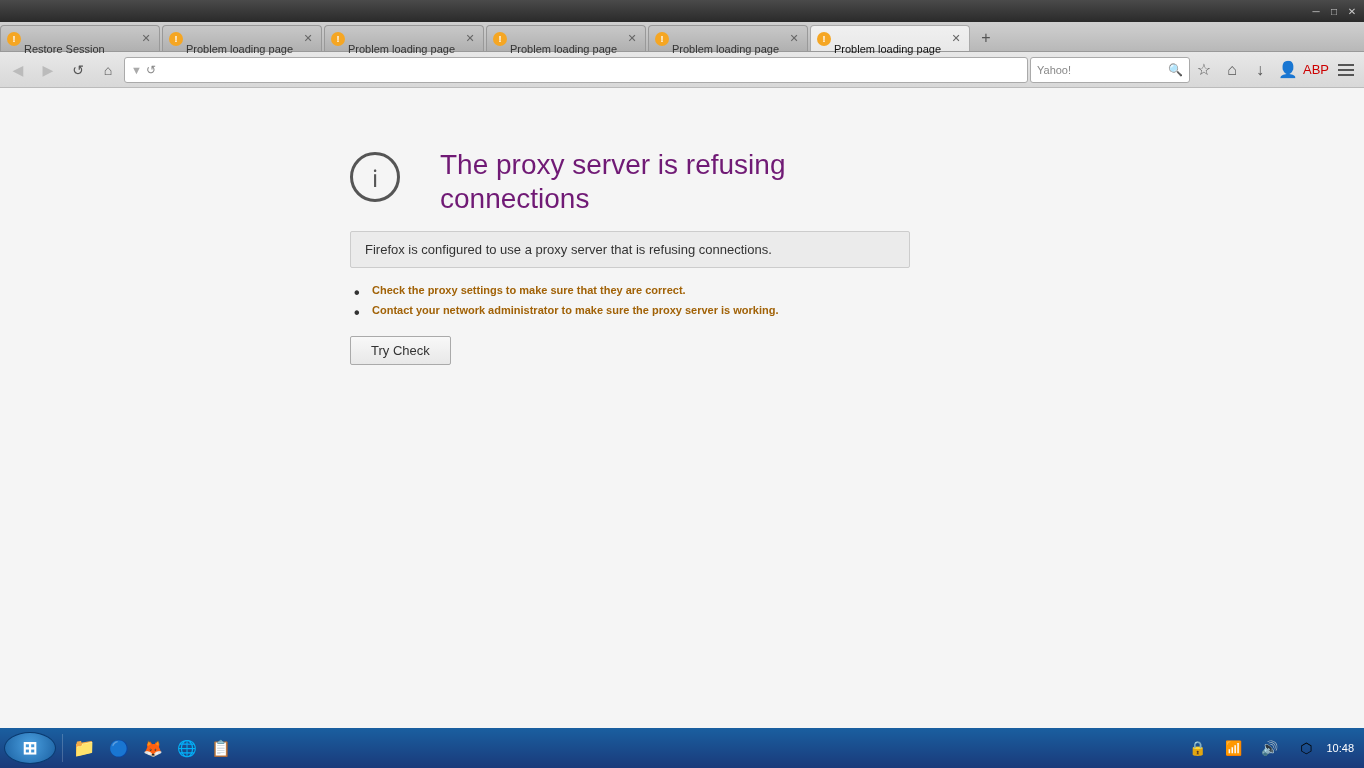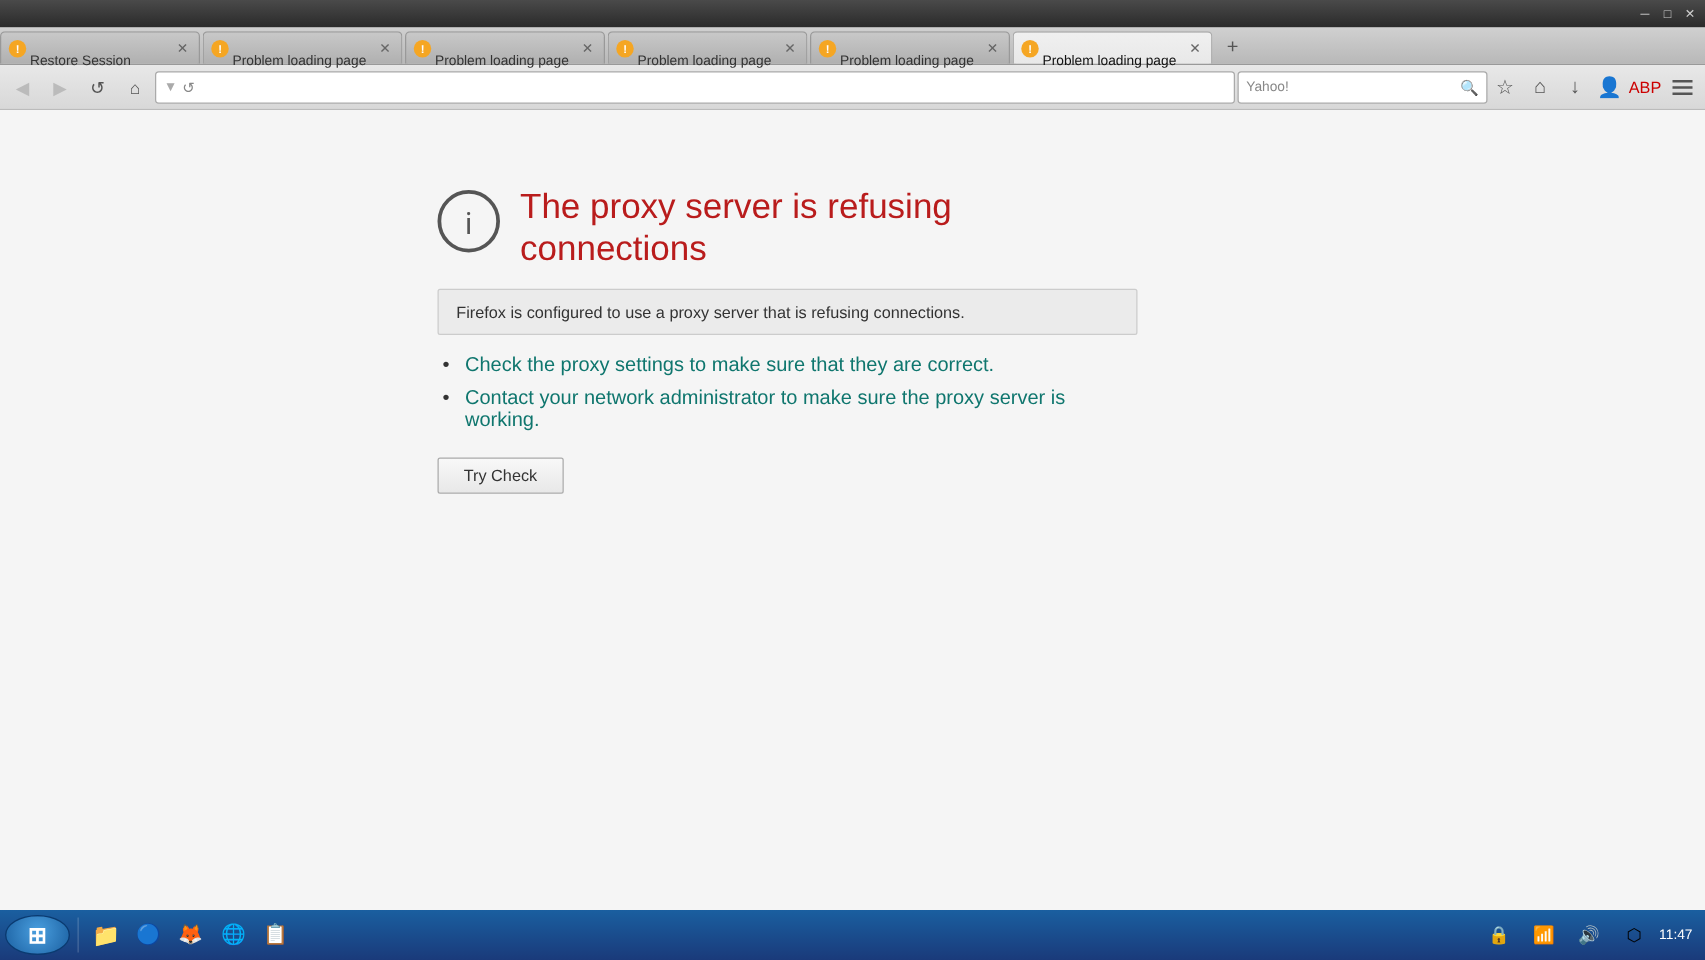--- a/index.html
+++ b/index.html
@@ -88,21 +88,21 @@
       display: flex;
       align-items: center;
       padding: 0 6px;
       font-size: 12px;
       color: #333;
       overflow: hidden;
     }
     .address-text { flex: 1; white-space: nowrap; overflow: hidden; text-overflow: ellipsis; font-size: 11px; }
     .address-icons { display: flex; align-items: center; gap: 4px; }
     .search-bar {
-      width: 200px; height: 26px;
+      width: 160px; height: 26px;
       background: white;
       border: 1px solid #aaa;
       border-radius: 3px;
       display: flex; align-items: center;
       padding: 0 6px;
       font-size: 11px; color: #888;
     }
     .toolbar-icons { display: flex; align-items: center; gap: 4px; }
     .toolbar-icon { width: 24px; height: 24px; display: flex; align-items: center; justify-content: center; font-size: 16px; color: #555; cursor: pointer; }
 
@@ -157,44 +157,46 @@
       border-radius: 50%;
       border: 3px solid #555;
       display: flex; align-items: center; justify-content: center;
       font-size: 24px; color: #555;
       margin-right: 16px;
       flex-shrink: 0;
       margin-top: 4px;
     }
     .error-title {
       font-size: 28px;
-      color: #b91c1c;
+      color: #701a75;
       font-weight: normal;
       line-height: 1.2;
+      margin-left: 24px;
     }
     .error-description-box {
       background: #ebebeb;
       border: 1px solid #ccc;
       padding: 10px 14px;
       margin-bottom: 16px;
       font-size: 13px;
       color: #333;
       border-radius: 2px;
     }
     .error-list {
       list-style: none;
       margin-bottom: 20px;
       padding-left: 4px;
     }
     .error-list li {
-      font-size: 16px;
-      color: #0f766e;
+      font-size: 11px;
+      color: #a16207;
       margin-bottom: 8px;
       padding-left: 18px;
       position: relative;
+      font-weight: bold;
     }
     .error-list li::before {
       content: '•';
       position: absolute;
       left: 0;
       color: #333;
       font-size: 16px;
     }
     .try-again-btn {
       padding: 6px 20px;
@@ -370,15 +372,15 @@
   <div class="taskbar-icon" style="font-size:16px;">🔵</div>
   <div class="taskbar-icon" style="font-size:16px;">🦊</div>
   <div class="taskbar-icon" style="font-size:16px;">🌐</div>
   <div class="taskbar-icon" style="font-size:16px;">📋</div>
 
   <div class="taskbar-right">
     <div class="taskbar-icon" style="font-size:14px;">🔒</div>
     <div class="taskbar-icon" style="font-size:14px;">📶</div>
     <div class="taskbar-icon" style="font-size:14px;">🔊</div>
     <div class="taskbar-icon" style="font-size:14px;">⬡</div>
-    <div class="time-display">11:47</div>
+    <div class="time-display">10:48</div>
   </div>
 </div>
 
 </body></html>

